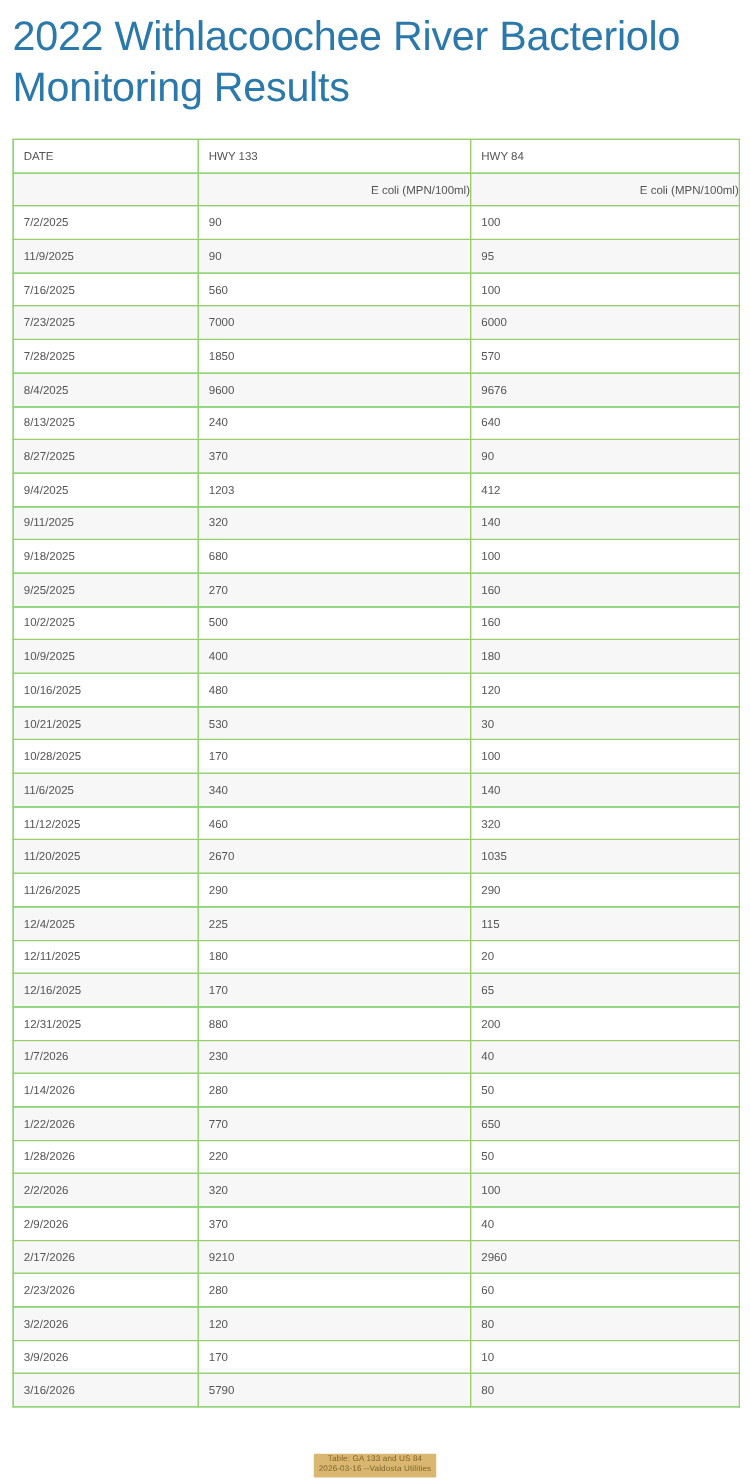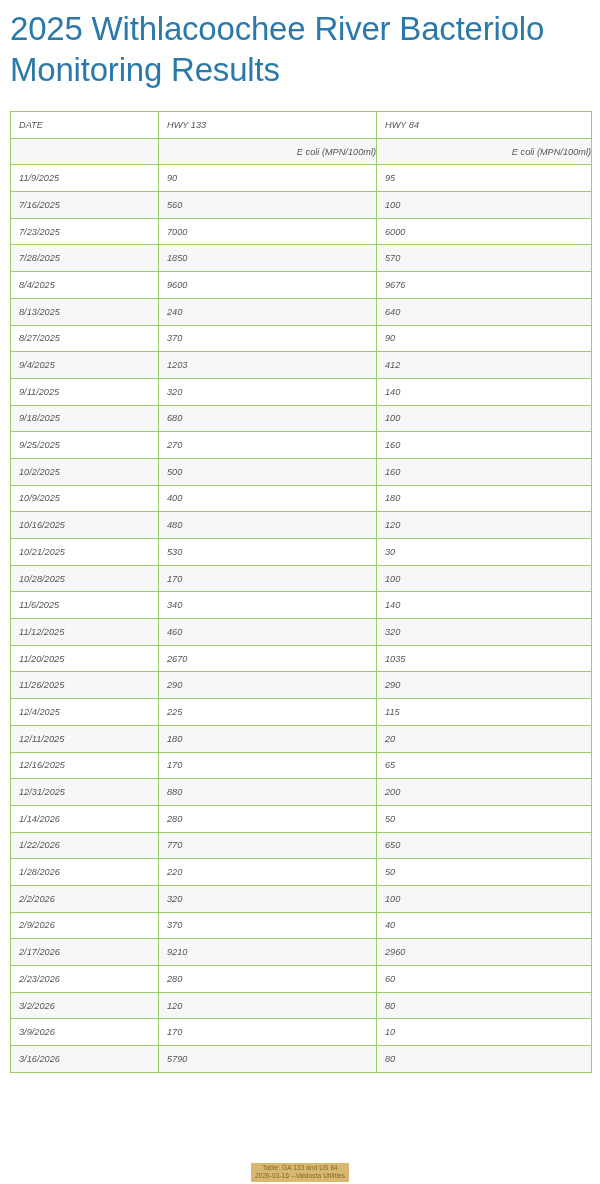--- a/index.html
+++ b/index.html
@@ -50,21 +50,20 @@
     position: absolute;
     left: 10px;
     top: 111px;
     width: 581px;
   }
   table.results {
     border-collapse: collapse;
     width: 581px;
     table-layout: fixed;
     background: #86efac;
-    font-style: italic;
   }
   table.results col.c-date  { width: 148px; }
   table.results col.c-h133  { width: 218px; }
   table.results col.c-h84   { width: 215px; }
 
   table.results th,
   table.results td {
     border: 1px solid #9ccc6b;
     font-size: 9.2px;
     line-height: 12px;
@@ -111,21 +110,21 @@
   }
   .caption-badge .cap-line1 { display: block; }
   .caption-badge .cap-line2 { display: block; }
 </style>
 </head>
 <body>
 
 <div class="page">
 
   <h1 class="page-title">
-    <span class="title-line">2025 Withlacoochee River Bacteriolo</span>
+    <span class="title-line">2022 Withlacoochee River Bacteriolo</span>
     <span class="title-line">Monitoring Results</span>
   </h1>
 
   <div class="table-wrap">
     <table class="results">
       <colgroup>
         <col class="c-date">
         <col class="c-h133">
         <col class="c-h84">
       </colgroup>
@@ -136,20 +135,25 @@
           <th>HWY 84</th>
         </tr>
         <tr class="sub">
           <th></th>
           <th>E coli (MPN/100ml)</th>
           <th>E coli (MPN/100ml)</th>
         </tr>
       </thead>
       <tbody id="results-body">
           <tr>
+            <td>7/2/2025</td>
+            <td>90</td>
+            <td>100</td>
+          </tr>
+          <tr>
             <td>11/9/2025</td>
             <td>90</td>
             <td>95</td>
           </tr>
           <tr>
             <td>7/16/2025</td>
             <td>560</td>
             <td>100</td>
           </tr>
           <tr>
@@ -254,20 +258,25 @@
           </tr>
           <tr>
             <td>12/16/2025</td>
             <td>170</td>
             <td>65</td>
           </tr>
           <tr>
             <td>12/31/2025</td>
             <td>880</td>
             <td>200</td>
+          </tr>
+          <tr>
+            <td>1/7/2026</td>
+            <td>230</td>
+            <td>40</td>
           </tr>
           <tr>
             <td>1/14/2026</td>
             <td>280</td>
             <td>50</td>
           </tr>
           <tr>
             <td>1/22/2026</td>
             <td>770</td>
             <td>650</td>

